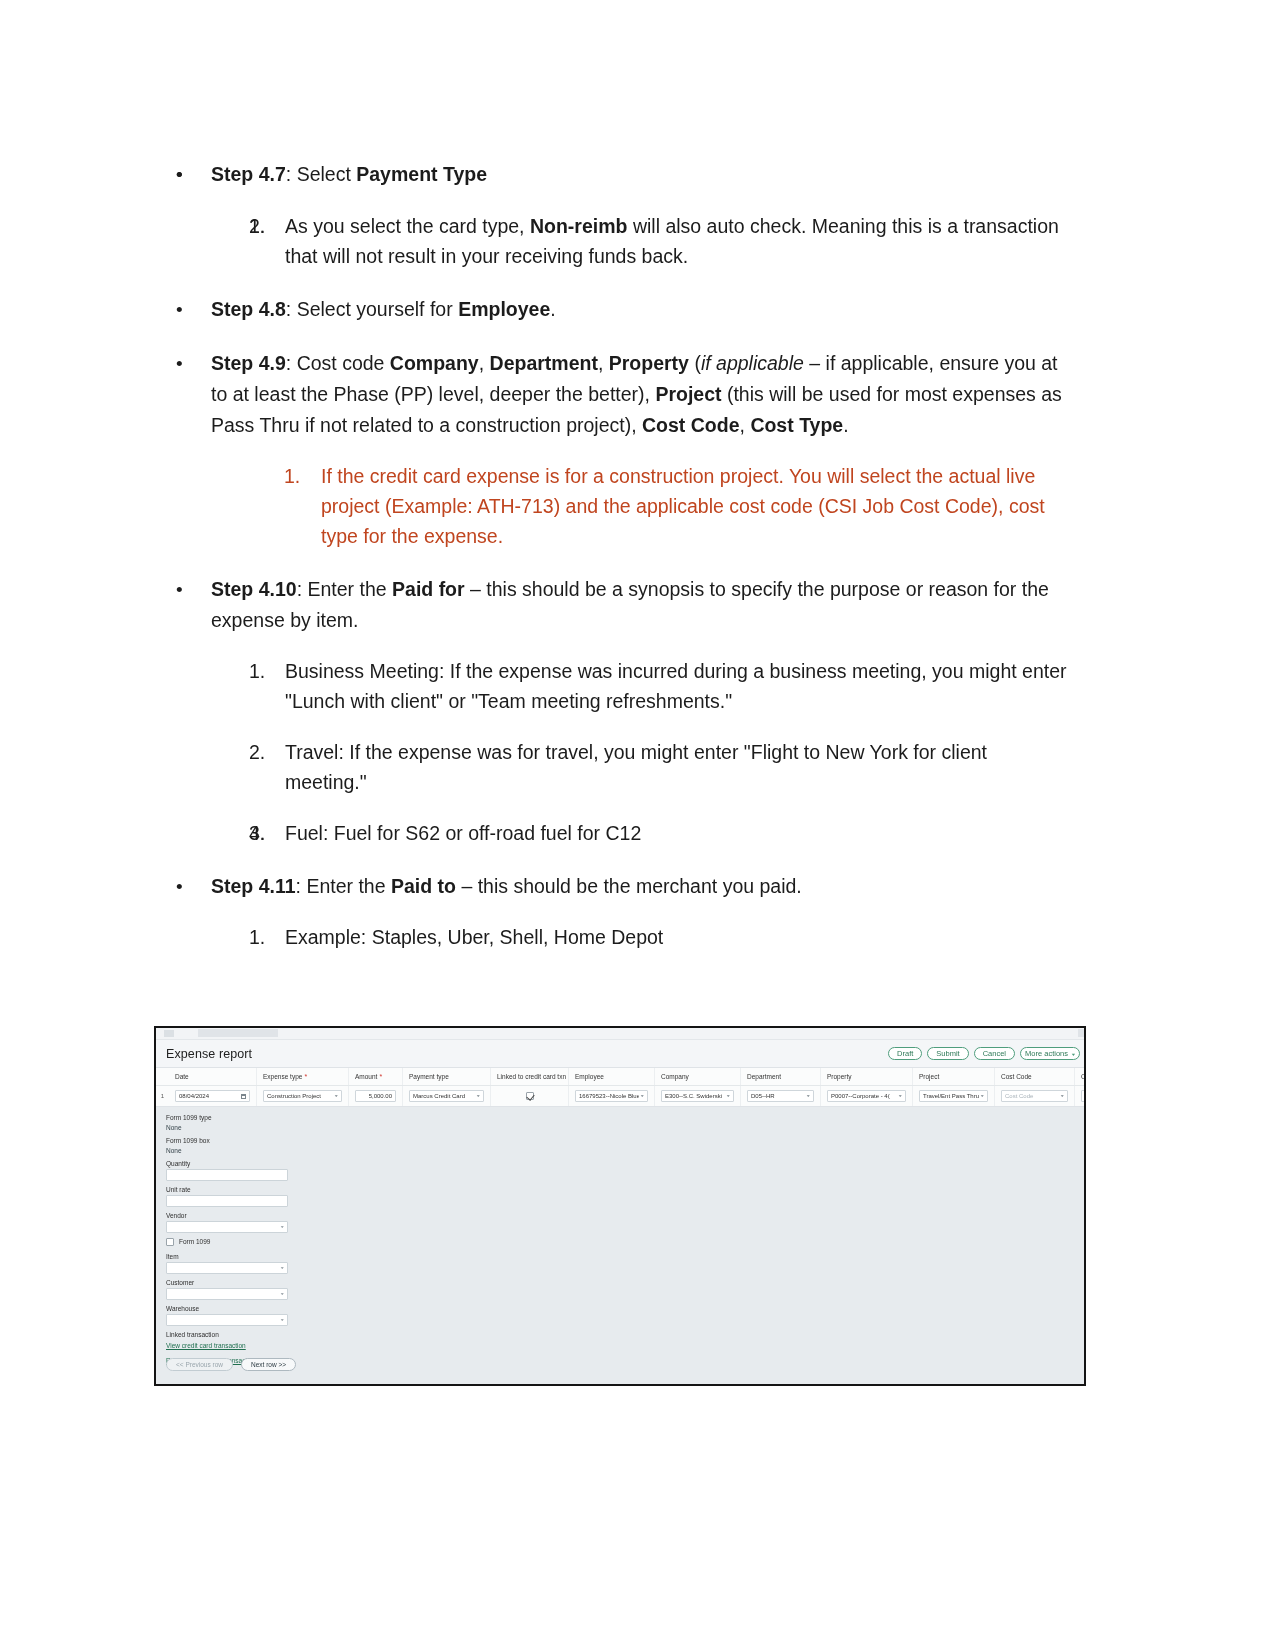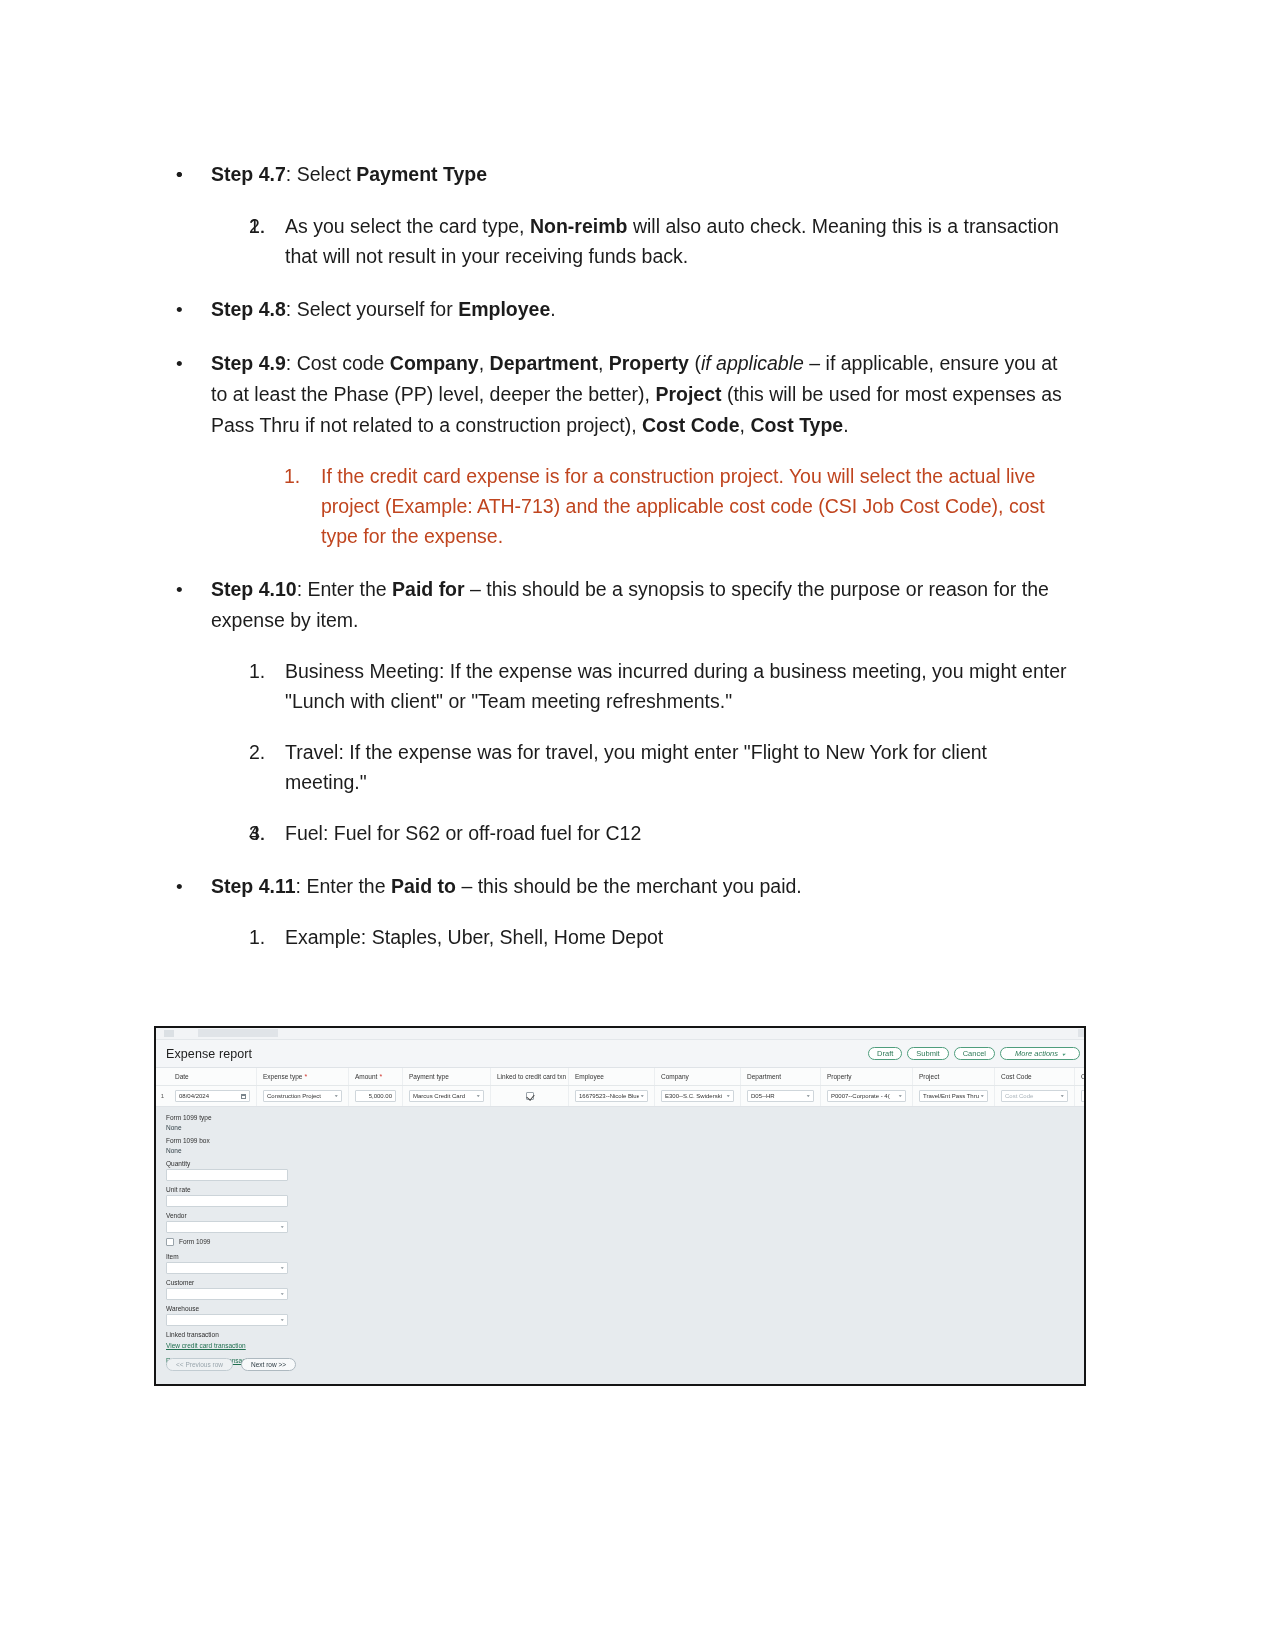--- a/index.html
+++ b/index.html
@@ -121,21 +121,21 @@
     border-radius:11px;
     font-size:7.5px;
     height:13px;
     padding:0 8px;
     display:flex;
     align-items:center;
     justify-content:center;
     white-space:nowrap;
     line-height:1;
   }
-  .pill.wide { padding:0 14px; gap:4px;font-style:italic; }
+  .pill.wide { padding:0 4px; gap:4px; }
   .pill .caret {
     font-size:6px;
     transform:scale(1.1,.75);
     color:#4f9e7d;
   }
 
   
   .grid {
     background:#fbfcfc;
     border-bottom:1px solid #dfe3e7;

